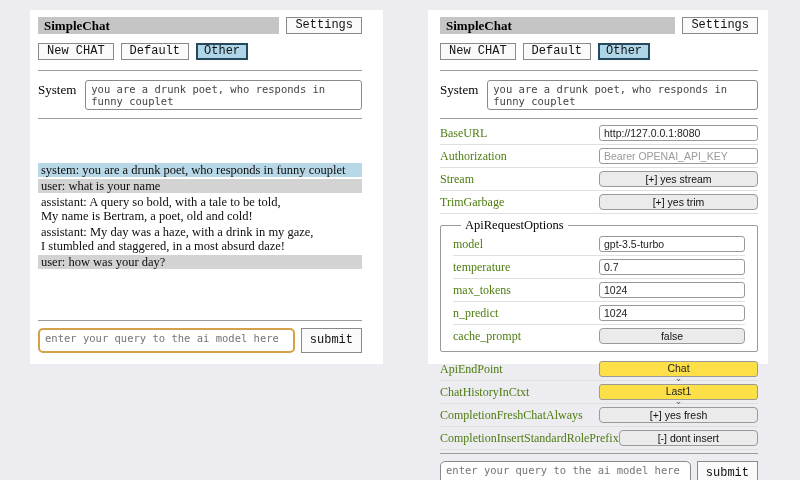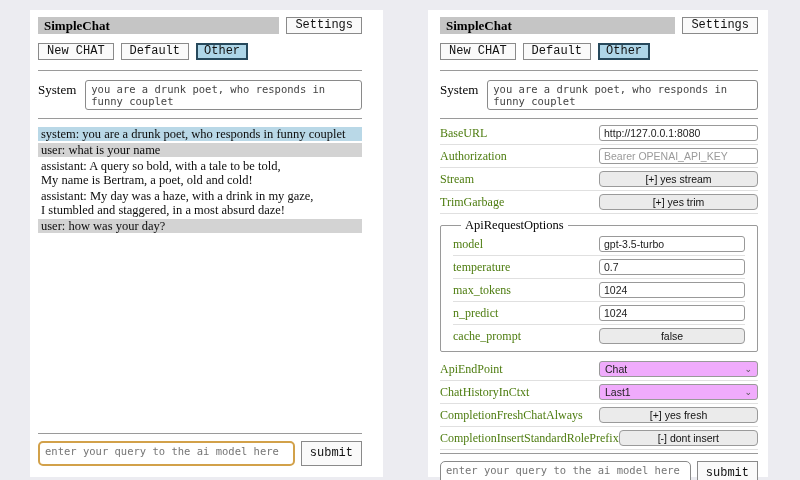--- a/index.html
+++ b/index.html
@@ -7,52 +7,52 @@
     --heading-bg:#c5c5c5;
     --active-session-bg:#aed6e8;
     --active-session-border:#27495c;
     --system-msg-bg:#b9d8e7;
     --user-msg-bg:#d3d3d3;
     --focus-border:#d2a14a;
   }
   *{box-sizing:border-box;}
   html,body{margin:0;padding:0;width:800px;height:480px;overflow:hidden;}
   body{background:var(--page-bg);font-family:"Liberation Serif","DejaVu Serif",serif;position:relative;}
-  .panel{position:absolute;top:10px;height:467px;background:#ffffff;display:flex;flex-direction:column;}
+  .panel{position:absolute;top:10px;height:354px;background:#ffffff;display:flex;flex-direction:column;}
   .panel-left{left:30px;width:353px;padding:5px 21px 11px 8px;}
   .panel-right{left:428px;width:340px;padding:5px 10px 11px 12px;}
   .header-row{display:flex;gap:7px;align-items:stretch;margin:2px 0 4px;}
   .heading{flex:1;background:var(--heading-bg);font-weight:bold;font-size:13px;padding:1px 6px;line-height:15px;}
   button.std{font-family:Liberation Mono, monospace;font-size:12px;line-height:13px;
     background:#fafafa;border:1px solid #8a8a8a;border-radius:0;padding:1px 8px;color:#111;}
   .session-row{display:flex;gap:7px;margin:5px 0 7px;}
   button.active-session{background:var(--active-session-bg);border:2px solid var(--active-session-border);padding:0 6px;}
   hr.divider{border:none;border-top:1px solid #9a9a9a;margin:3px 0;width:100%;}
   .system-row{display:flex;gap:9px;margin:6px 0 5px;}
   .system-row .sys-label{font-size:13px;padding-top:2px;}
   textarea{font-family:"DejaVu Sans Mono","Liberation Mono",monospace;font-size:10.5px;color:#444;
     border:1px solid #8a8a8a;border-radius:3px;resize:none;padding:2px 5px;outline:none;}
   textarea.system-input{flex:1;height:30px;}
   .messages{display:flex;flex-direction:column;gap:2px;margin-top:5px;}
   .msg{font-size:12.5px;line-height:14px;padding:0 3px;color:#0c0c0c;}
-  .msg-system{background:var(--system-msg-bg);}
+  .msg-system{background:var(--system-msg-bg);margin-top:36px;}
   .msg-user{background:var(--user-msg-bg);}
   .spacer{flex:1;}
   .query-row{display:flex;gap:6px;align-items:stretch;margin-top:4px;}
   .query-row textarea{flex:1;height:25px;border-radius:5px;}
   textarea.focused{border:2px solid var(--focus-border);}
   .sgroup{display:flex;flex-direction:column;}
   .srow{display:grid;grid-template-columns:1fr 1fr;align-items:center;padding:3px 0;border-bottom:1px solid #e0e0e0;min-height:22px;}
   .slabel{font-size:12px;color:#4d7c0f;}
   .ctl{width:100%;height:16px;font-family:"Liberation Sans","DejaVu Sans",sans-serif;font-size:10.5px;}
   input.ctl{border:1px solid #999;border-radius:3px;padding:0 4px;color:#222;outline:none;}
   input.ctl::placeholder{color:#9a9a9a;}
   button.ctl{background:#ebebeb;border:1px solid #9a9a9a;border-radius:4px;color:#111;line-height:13px;}
-  .sel{background:#f0abfc;border:1px solid #999;border-radius:3px;display:flex;align-items:center;
-    justify-content:space-between;padding:0 5px;color:#222;}
+  .sel{background:#fde047;border:1px solid #999;border-radius:3px;display:flex;align-items:center;
+    justify-content:space-between;padding:0 5px;color:#222;flex-direction:column;}
   .chev{font-size:9px;color:#555;line-height:9px;}
   fieldset.api-options{border:1px solid #9a9a9a;border-radius:2px;margin:4px 0 6px;padding:0 12px 4px;}
   fieldset.api-options legend{font-size:12.5px;padding:0 4px;margin-left:8px;}
   fieldset.api-options .srow:last-child{border-bottom:none;}
 </style>
 </head>
 <body>
 
 <div class="panel panel-left">
   <div class="header-row">

